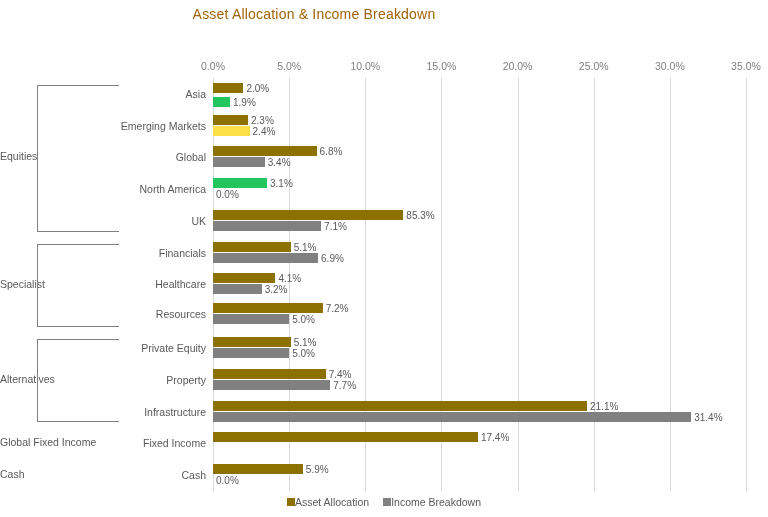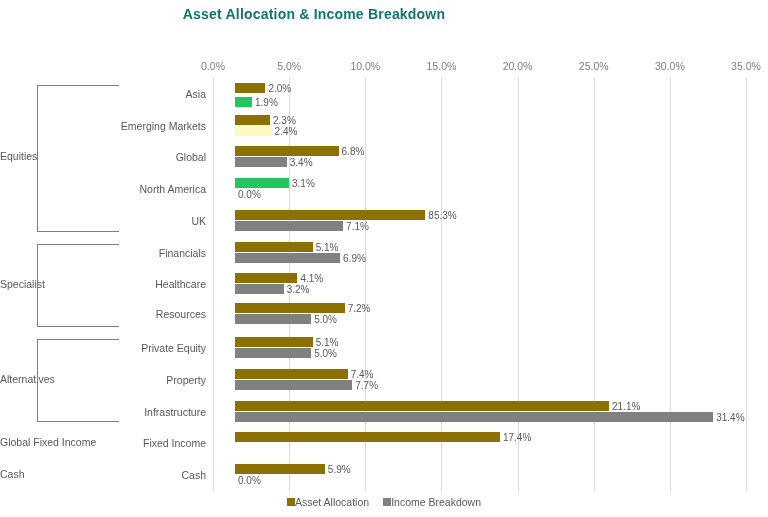--- a/index.html
+++ b/index.html
@@ -21,23 +21,22 @@
     width: 768px;
     height: 517px;
   }
   .chart-title {
     position: absolute;
     left: 0;
     top: 6px;
     width: 628px;
     text-align: center;
     font-size: 14px;
-    color: #0f766e;
+    color: #a16207;
     letter-spacing: 0.2px;
-    font-weight: bold;
   }
   
   .plot {
     position: absolute;
     left: 213px;
     top: 78px;
     width: 533px;
     height: 413px;
   }
   .gridline {
@@ -72,21 +71,20 @@
     transform: translateY(-50%);
     font-size: 10.5px;
     color: #595959;
     white-space: nowrap;
     text-align: right;
   }
   .bar {
     position: absolute;
     left: 0;
     height: 10px;
-    margin-left: 22px;
   }
   .bar.alloc {
     background: #8c7000;
   }
   .bar.income {
     background: #808080;
   }
   .bar-value {
     position: absolute;
     left: calc(100% + 3px);
@@ -164,21 +162,21 @@
           </div>
           <div class="bar income" style="width: 17px; top: 19px; background: #22c55e;">
             <span class="bar-value">1.9%</span>
           </div>
         </div>
         <div class="row" style="top: 31.7692px; height: 31.7692px;">
           <div class="cat-label">Emerging Markets</div>
           <div class="bar alloc" style="width: 35.0257px; top: 4.88462px; background: rgb(140, 112, 0);">
             <span class="bar-value">2.3%</span>
           </div>
-          <div class="bar income" style="width: 36.5486px; top: 15.8846px; background: #fef9c3;">
+          <div class="bar income" style="width: 36.5486px; top: 15.8846px; background: #fde047;">
             <span class="bar-value">2.4%</span>
           </div>
         </div>
         <div class="row" style="top: 63.5385px; height: 31.7692px;">
           <div class="cat-label">Global</div>
           <div class="bar alloc" style="width: 103.554px; top: 4.88462px; background: rgb(140, 112, 0);">
             <span class="bar-value">6.8%</span>
           </div>
           <div class="bar income" style="width: 51.7771px; top: 15.8846px; background: rgb(128, 128, 128);">
             <span class="bar-value">3.4%</span>

